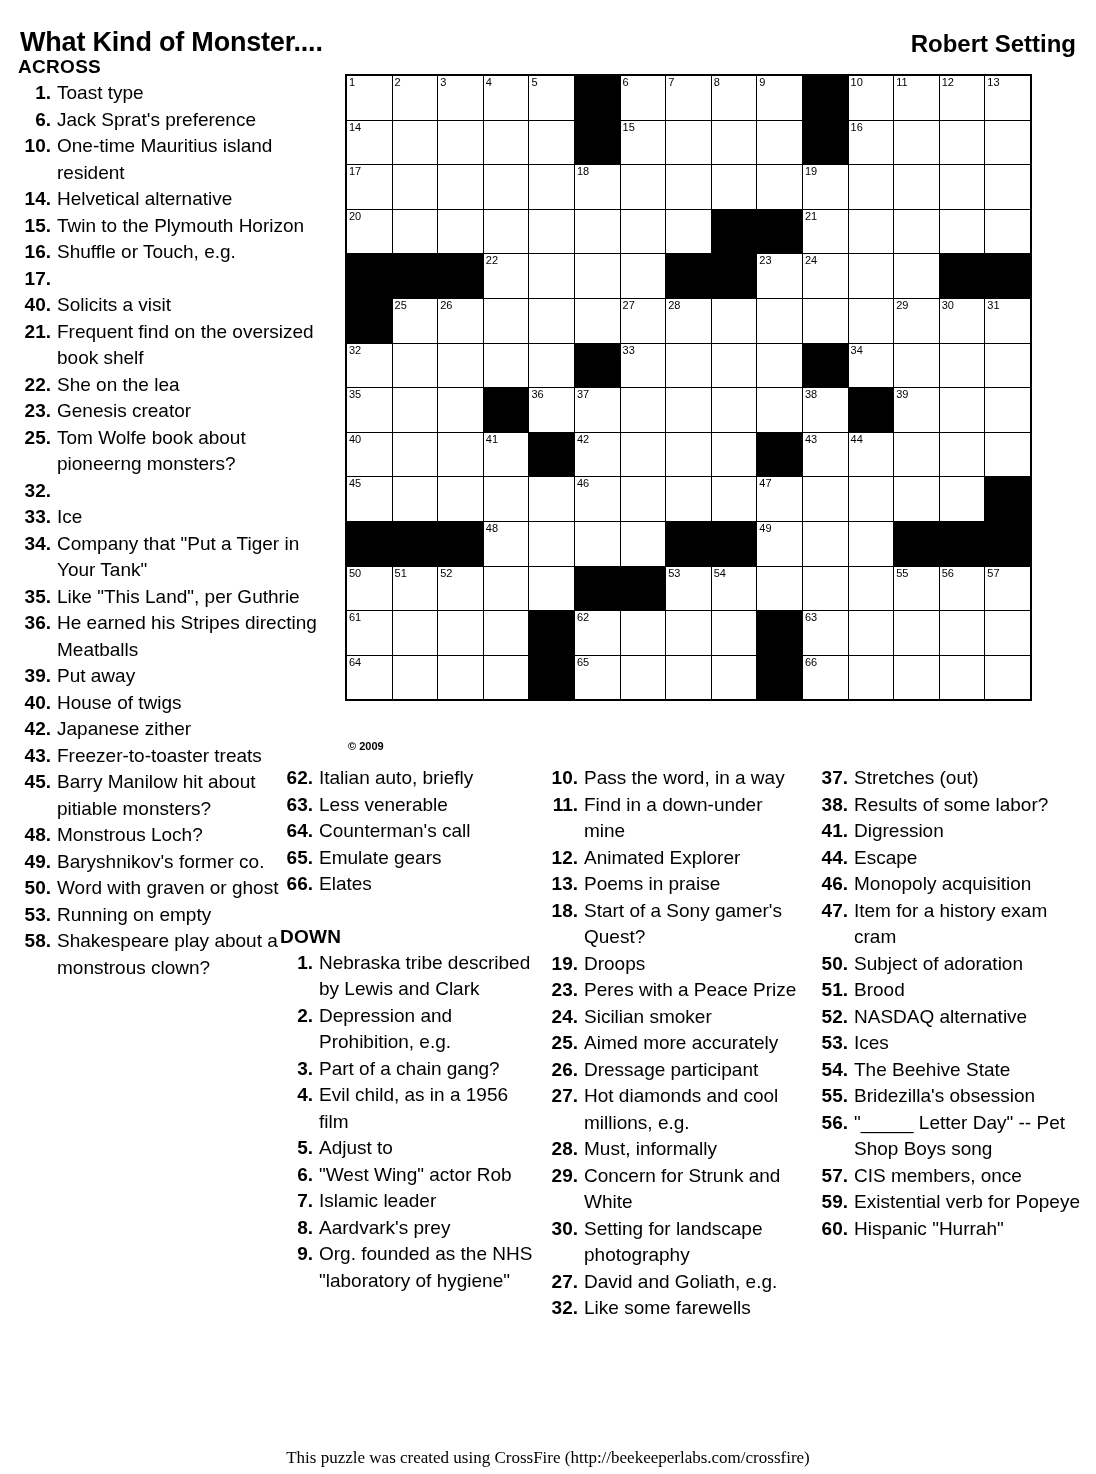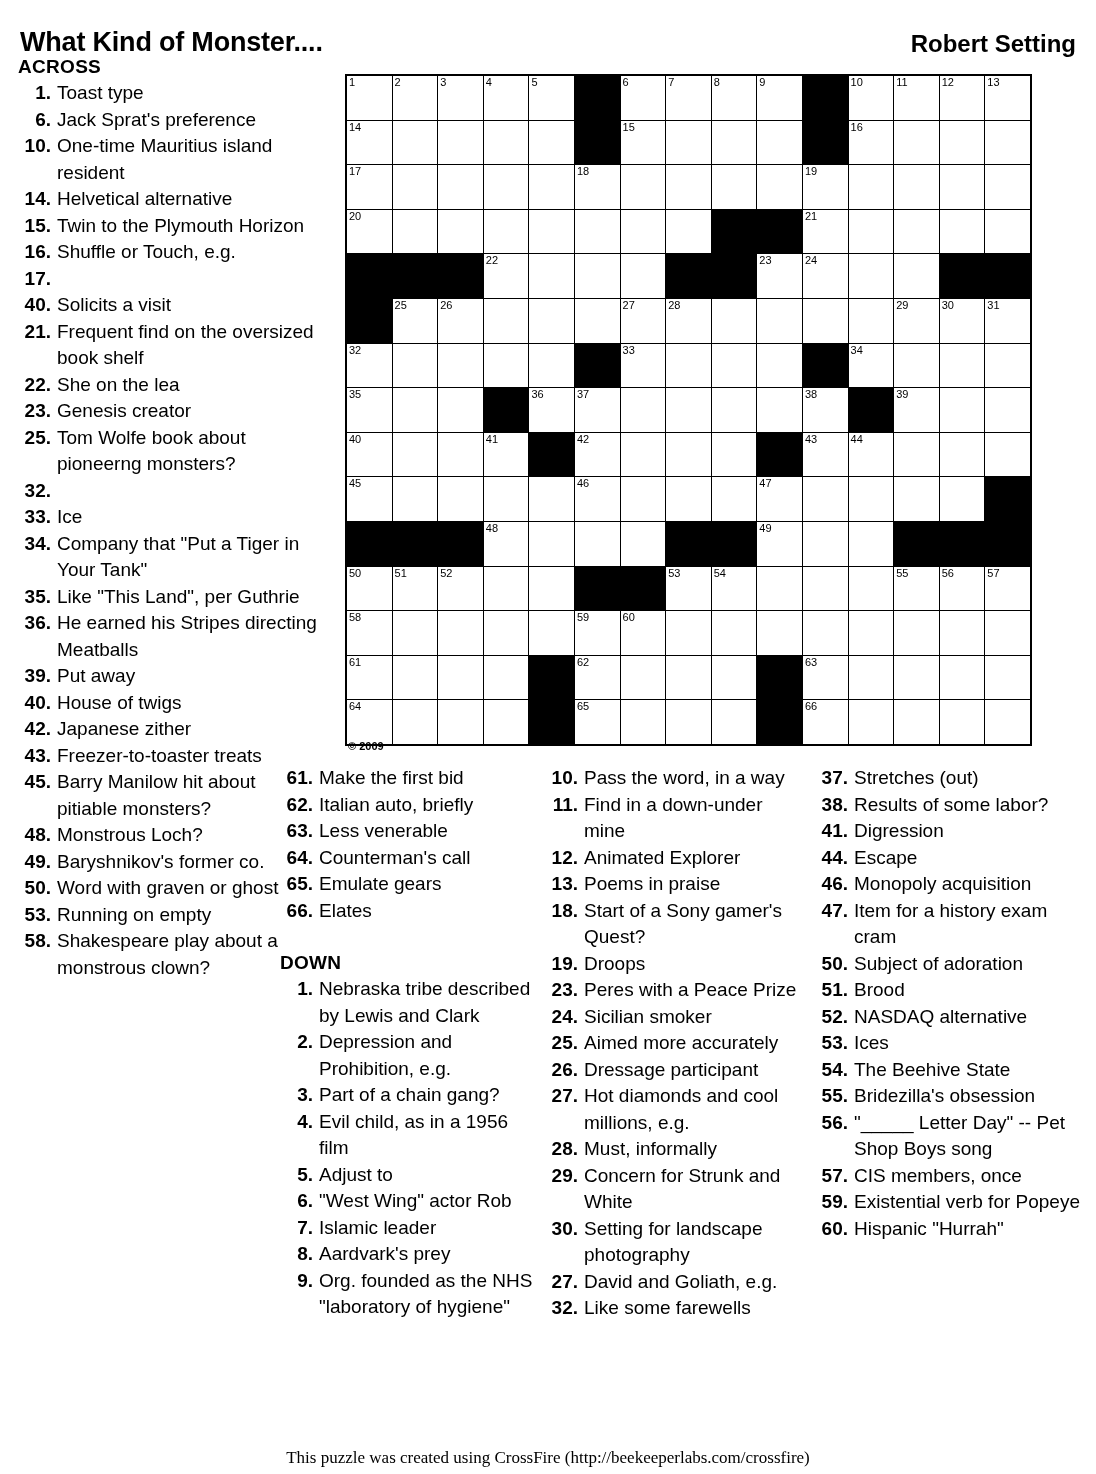--- a/index.html
+++ b/index.html
@@ -458,43 +458,20 @@
             </td>
             <td>
               <span class="num">56</span>
             </td>
             <td>
               <span class="num">57</span>
             </td>
           </tr>
           <tr>
             <td>
-              <span class="num">58</span>
-            </td>
-            <td></td>
-            <td></td>
-            <td></td>
-            <td></td>
-            <td>
-              <span class="num">59</span>
-            </td>
-            <td>
-              <span class="num">60</span>
-            </td>
-            <td></td>
-            <td></td>
-            <td></td>
-            <td></td>
-            <td></td>
-            <td></td>
-            <td></td>
-            <td></td>
-          </tr>
-          <tr>
-            <td>
               <span class="num">61</span>
             </td>
             <td></td>
             <td></td>
             <td></td>
             <td class="block"></td>
             <td>
               <span class="num">62</span>
             </td>
             <td></td>
@@ -645,24 +622,20 @@
         <li>
           <span class="cnum">58.</span>
           <span class="ctext">Shakespeare play about a monstrous clown?</span>
         </li>
       </ol>
   </div>
 
   <div class="clues col-2">
     <ol class="cluelist" id="across-col-2">
         <li>
-          <span class="cnum">61.</span>
-          <span class="ctext">Make the first bid</span>
-        </li>
-        <li>
           <span class="cnum">62.</span>
           <span class="ctext">Italian auto, briefly</span>
         </li>
         <li>
           <span class="cnum">63.</span>
           <span class="ctext">Less venerable</span>
         </li>
         <li>
           <span class="cnum">64.</span>
           <span class="ctext">Counterman's call</span>

